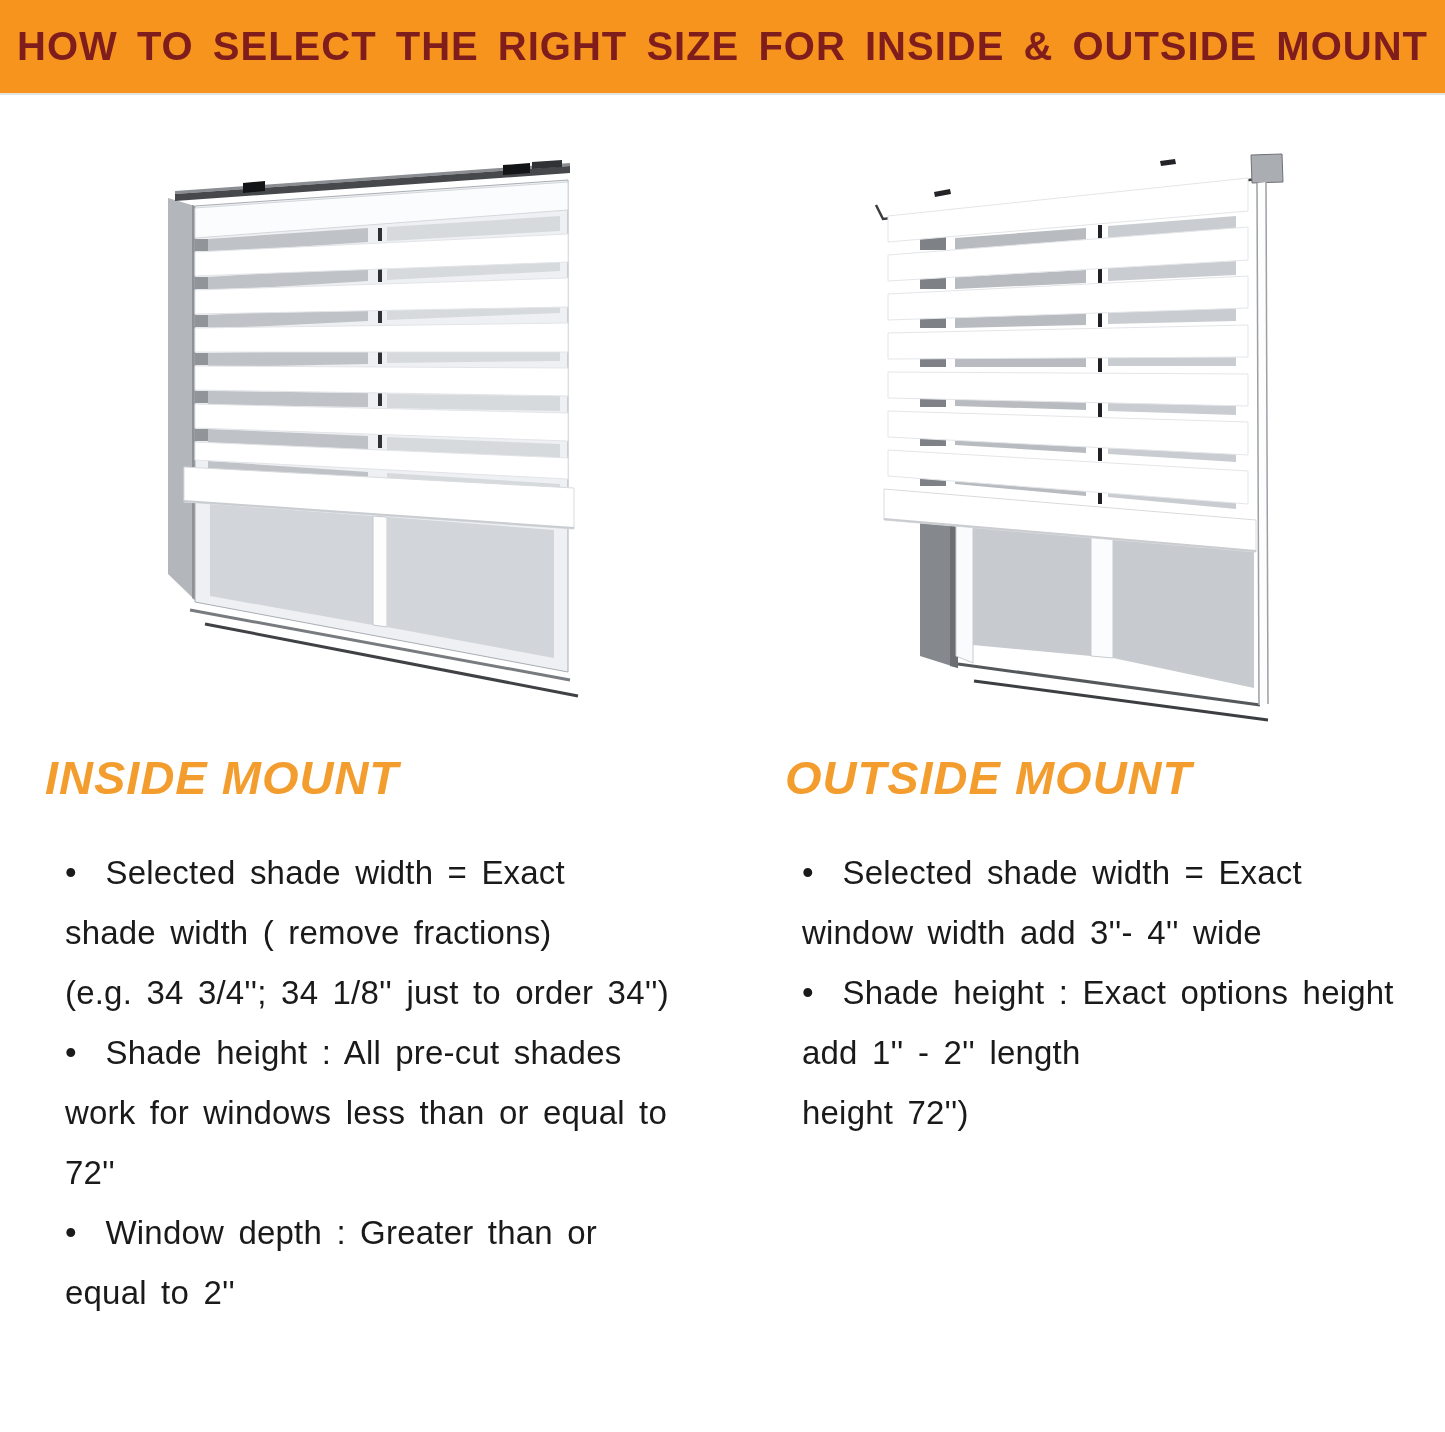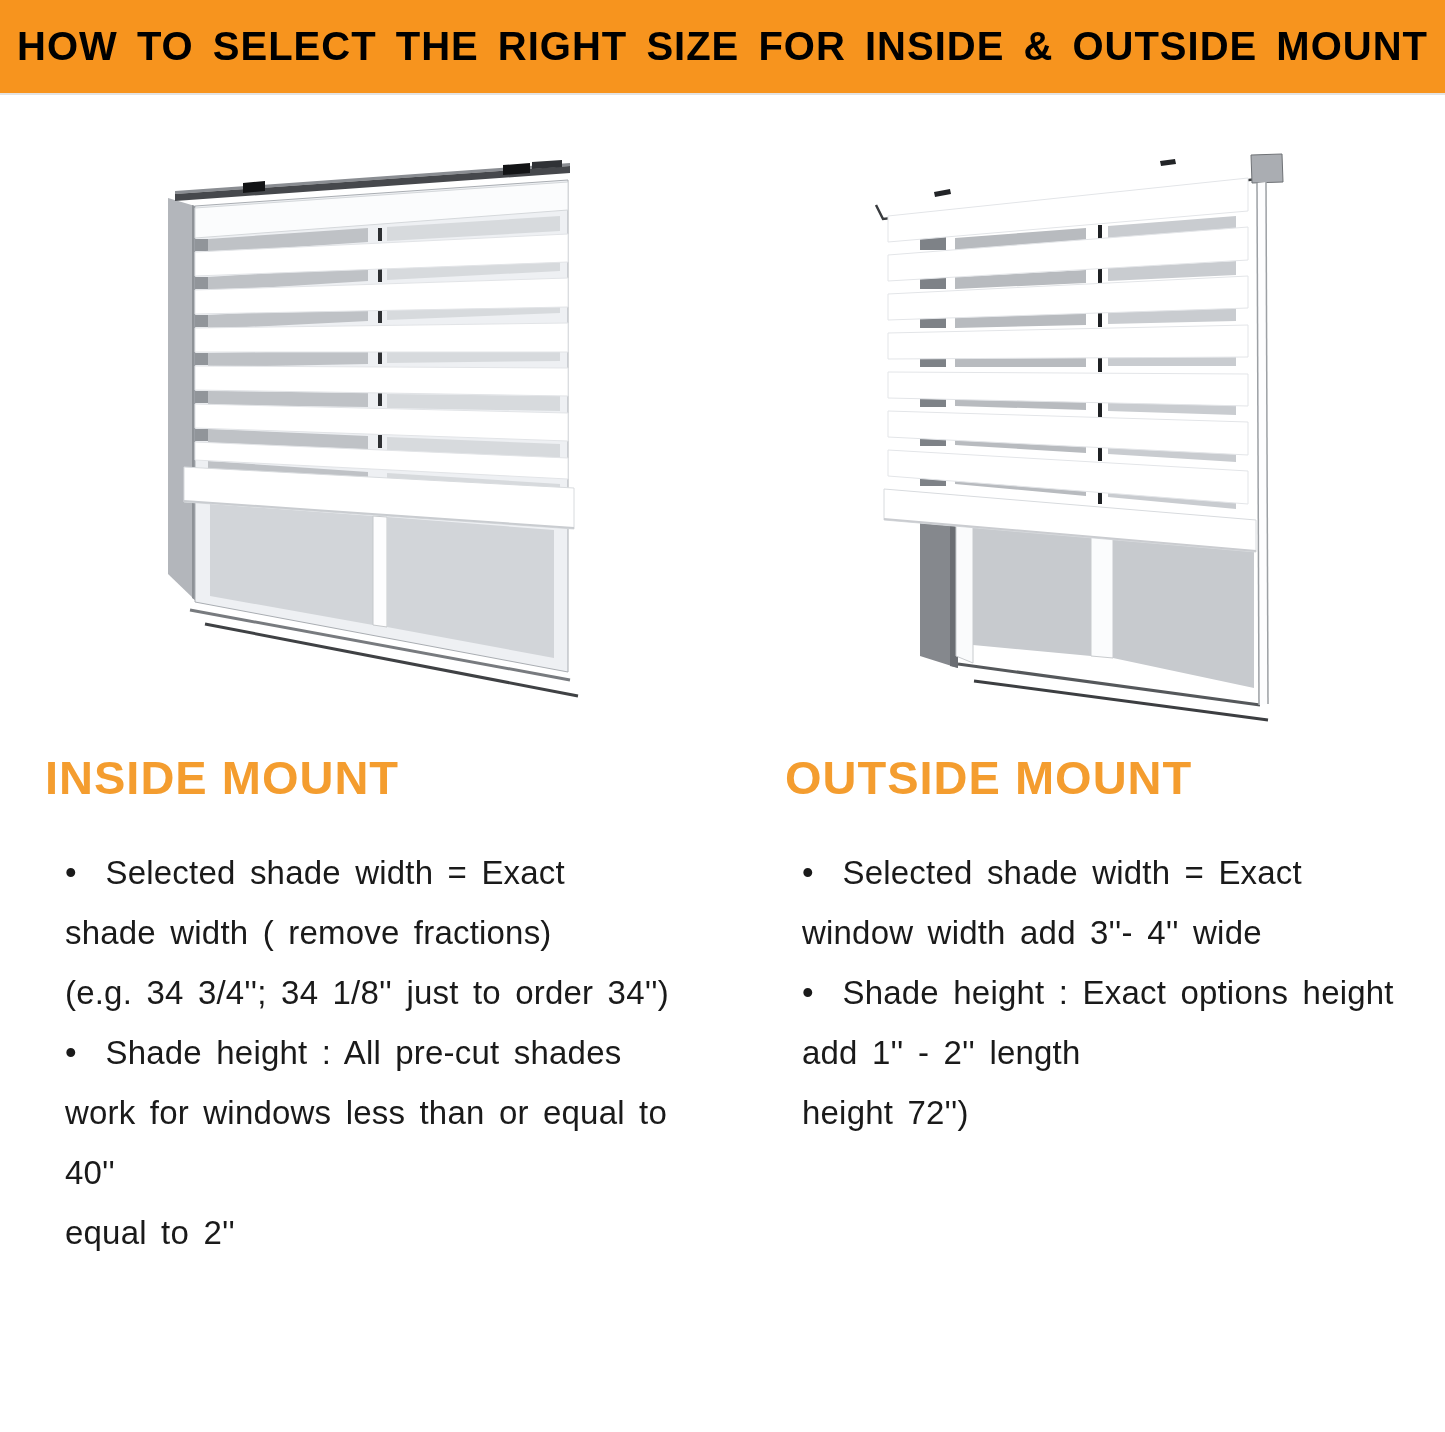--- a/index.html
+++ b/index.html
@@ -11,36 +11,37 @@
     overflow:hidden;
   }
   .banner{
     position:absolute;left:0;top:0;width:1445px;height:95px;
     background:var(--banner_orange,#F7941E);
     display:flex;align-items:center;justify-content:center;
     border-bottom:2px solid #e3e3e3;
     box-sizing:border-box;
   }
   .banner-title{
-    color:#000000;
+    color:#7f1d1d;
     font-size:40px;
     font-weight:800;
     letter-spacing:1px;
     word-spacing:7px;
     white-space:nowrap;
   }
   .illustration{position:absolute;}
   .mount-heading{
     position:absolute;
     top:750px;
     font-size:47px;
     font-weight:700;
     color:var(--heading_orange,#F49D2F);
     letter-spacing:1px;
     white-space:nowrap;
+    font-style:italic;
   }
   .heading-inside{left:45px;}
   .heading-outside{left:785px;}
   .bullets{
     position:absolute;
     top:843px;
     color:var(--text_black,#1A1A1A);
     font-size:33px;
     word-spacing:5px;
     letter-spacing:0.2px;
@@ -231,21 +232,22 @@
 
   <div class="mount-heading heading-inside">INSIDE MOUNT</div>
   <div class="mount-heading heading-outside">OUTSIDE MOUNT</div>
 
   <div class="bullets bullets-inside">
     <div class="line">•  Selected shade width = Exact</div>
     <div class="line">shade width ( remove fractions)</div>
     <div class="line">(e.g. 34 3/4''; 34 1/8'' just to order 34'')</div>
     <div class="line">•  Shade height : All pre-cut shades</div>
     <div class="line">work for windows less than or equal to</div>
-    <div class="line">40''</div>
+    <div class="line">72''</div>
+    <div class="line">•  Window depth : Greater than or</div>
     <div class="line">equal to 2''</div>
   </div>
 
   <div class="bullets bullets-outside">
     <div class="line">•  Selected shade width = Exact</div>
     <div class="line">window width add 3''- 4'' wide</div>
     <div class="line">•  Shade height : Exact options height</div>
     <div class="line">add 1'' - 2'' length</div>
     <div class="line">height 72'')</div>
   </div>

